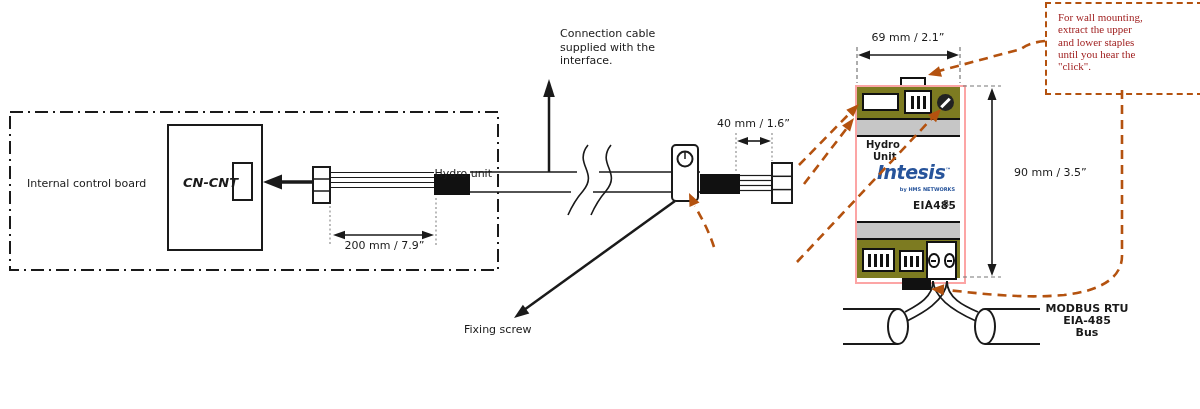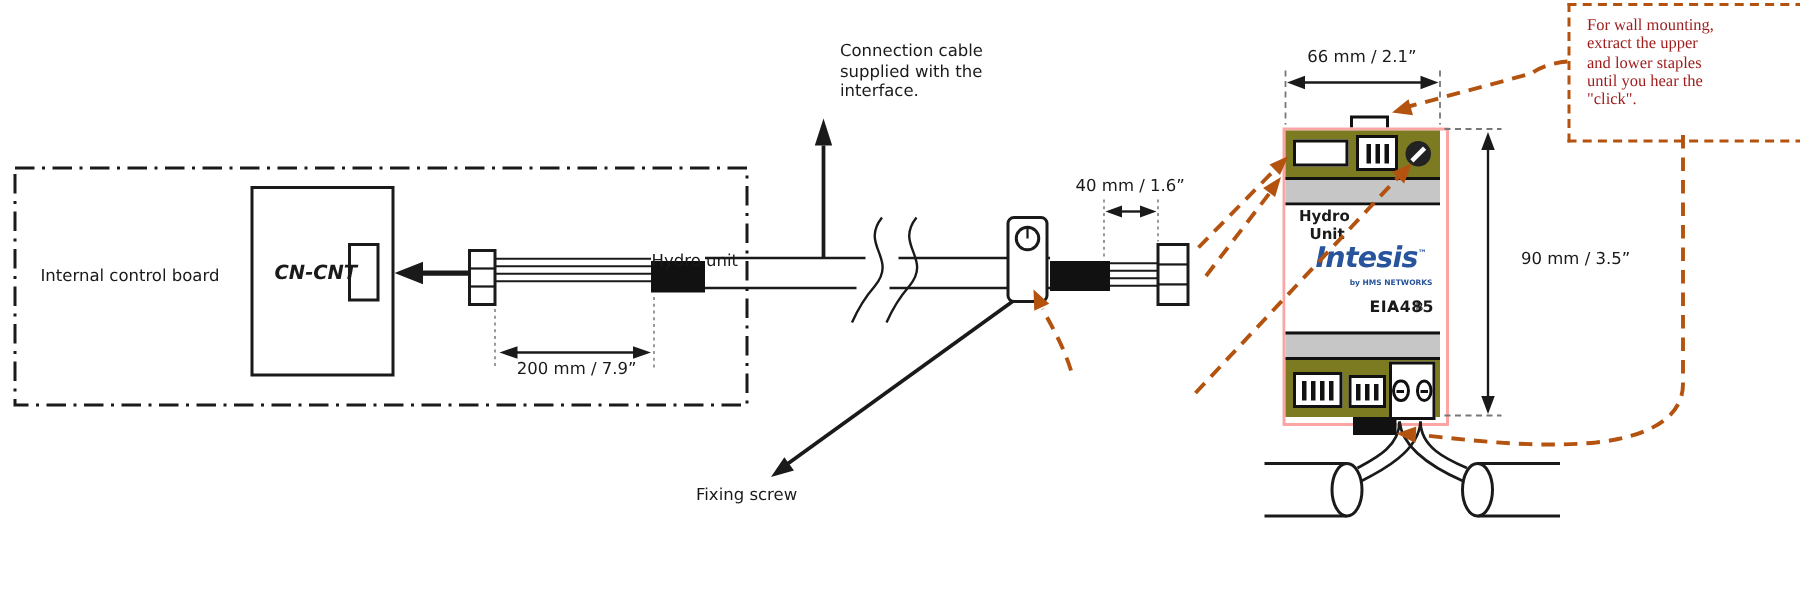--- a/index.html
+++ b/index.html
@@ -186,21 +186,21 @@
   <div class="abs lbl" style="left:512px;top:27px;z-index:10;margin-left:48px;">
     <div>Connection cable</div>
     <div>supplied with the</div>
     <div>interface.</div>
   </div>
 
   <div class="abs dim" style="left:703px;top:117px;width:101px;z-index:10;">40 mm / 1.6”</div>
 
   <div class="abs lbl" style="left:464px;top:323px;z-index:10;">Fixing screw</div>
 
-  <div class="abs dim" style="left:856px;top:31px;width:104px;z-index:10;">66 mm / 2.1”</div>
+  <div class="abs dim" style="left:856px;top:31px;width:104px;z-index:10;">69 mm / 2.1”</div>
 
   <div class="abs lbl" style="left:1004px;top:166px;z-index:10;margin-left:10px;">90 mm / 3.5”</div>
 
   <div class="abs staple"></div>
 
   <div class="abs device">
     <div class="sec sec-top">
       <div class="whitebox" style="left:5px;top:6px;width:33px;height:14px;"></div>
       <div class="whitebox" style="left:47px;top:3px;width:24px;height:20px;">
         <span class="bar"></span>
@@ -241,20 +241,25 @@
           </span>
         <span class="screw">
             <span class="slot"></span>
           </span>
       </div>
     </div>
   </div>
 
   <div class="abs dintab"></div>
 
+  <div class="abs bus-label">
+    <div>MODBUS RTU</div>
+    <div>EIA-485</div>
+    <div>Bus</div>
+  </div>
 
 
   <div class="abs note" style="left:1045px;top:2px;width:143px;height:82px;padding:7px 0 0 11px;line-height:12.3px;">
     <div class="nline">For wall mounting,</div>
     <div class="nline">extract the upper</div>
     <div class="nline">and lower staples</div>
     <div class="nline">until you hear the</div>
     <div class="nline">"click".</div>
   </div>
 

